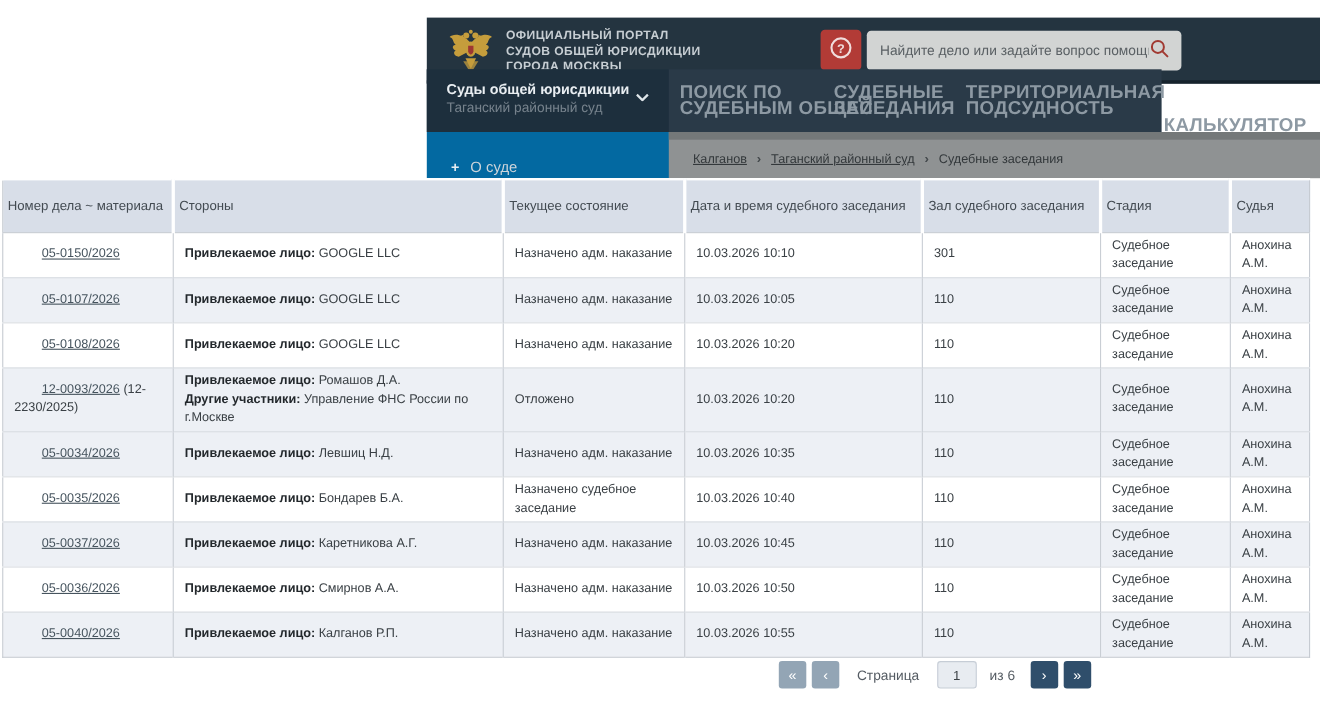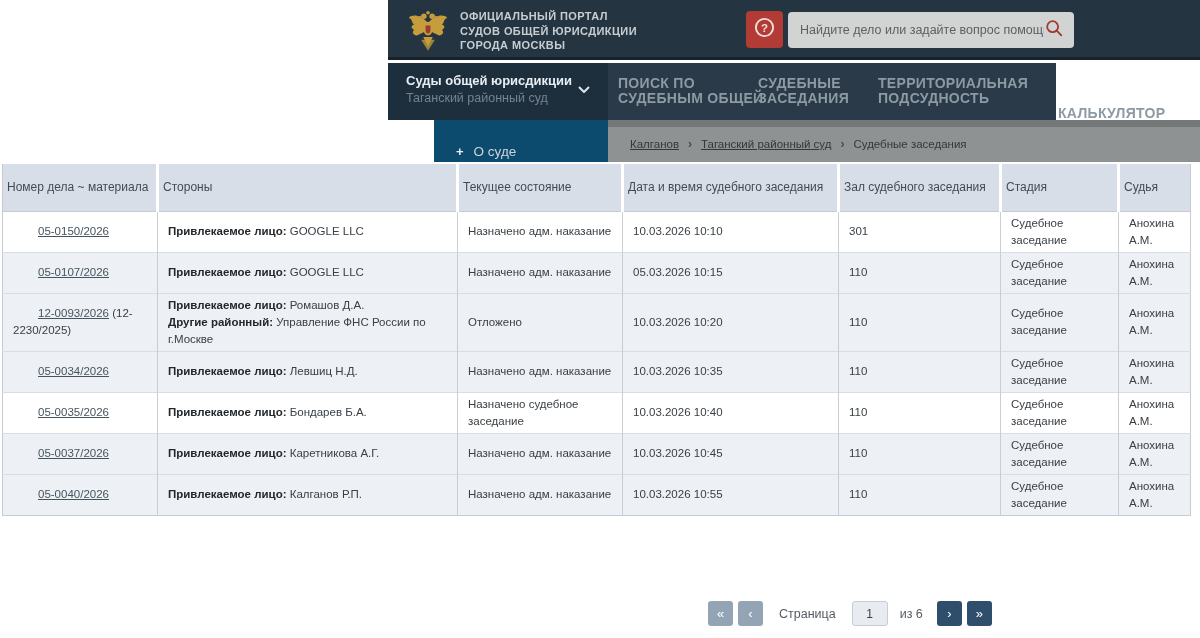--- a/index.html
+++ b/index.html
@@ -1,47 +1,47 @@
 <!DOCTYPE html>
 <html lang="ru"><head>
 <meta charset="utf-8">
 <style>
   * { margin:0; padding:0; box-sizing:border-box; }
   html,body { width:1200px; height:638px; background:#fff;
     font-family:"Liberation Sans", sans-serif; overflow:hidden; }
 
   
-  .top-header { position:absolute; left:388px; top:0; width:812px; height:60px;
+  .top-header { position:absolute; left:388px; top:16px; width:812px; height:60px;
     background:#243440; border-bottom:3px solid #16222c; }
   .logo-wrap { position:absolute; left:18px; top:7px; width:44px; height:46px; }
   .portal-title { position:absolute; left:72px; top:9px; color:#c7ced3;
     font-size:11px; font-weight:bold; letter-spacing:.4px; line-height:14.5px; }
   .help-btn { position:absolute; left:358px; top:11px; width:37px; height:37px;
     background:#b23b36; border-radius:4px; display:flex; align-items:center; justify-content:center; cursor:pointer; }
   .search-box { position:absolute; left:400px; top:12px; width:286px; height:36px;
     background:#d2d4d3; border-radius:4px; display:flex; align-items:center; padding:0 10px 0 12px; }
   .search-box input { flex:1; border:none; background:transparent; outline:none;
     font-size:12.5px; color:#4d5357; font-family:"Liberation Sans", sans-serif; }
   .search-box input::placeholder { color:#5a6064; opacity:1; }
 
   
   .nav-bar { position:absolute; left:388px; top:63px; width:668px; height:57px; background:#2a3a48; }
   .court-selector { position:absolute; left:0; top:0; width:220px; height:57px;
     background:#1d2f3d; padding:10px 16px 0 18px; cursor:pointer; }
   .court-selector .cs-title { font-size:13px; font-weight:bold; color:#e9eef2; }
   .court-selector .cs-sub { font-size:12.5px; color:#76828c; margin-top:3px; }
   .cs-chevron { position:absolute; right:18px; top:16px; }
-  .nav-item { position:absolute; top:13px; font-size:14px; font-weight:bold;
+  .nav-item { position:absolute; top:13px; font-size:17px; font-weight:bold;
     color:#8d99a3; letter-spacing:.3px; line-height:15px; cursor:pointer; }
   .nav-item:nth-of-type(2){ left:230px; } .nav-item:nth-of-type(3){ left:370px; }
   .nav-item:nth-of-type(4){ left:490px; } .nav-item:nth-of-type(5){ left:670px;margin-top:30px; }
 
   
   .side-panel { position:absolute; left:388px; top:120px; width:240px; height:42px;
-    background:#0c4a6e; overflow:hidden;margin-left:46px; }
+    background:#0369a1; overflow:hidden; }
   .notch { position:absolute; left:92px; top:0; }
   .about-item { position:absolute; left:22px; top:24px; color:#ccd4da; font-size:13.5px; cursor:pointer; }
   .about-item .plus { color:#e8eef2; font-weight:bold; margin-right:10px; font-size:13px; }
   .breadcrumb-bar { position:absolute; left:608px; top:120px; width:592px; height:42px; background:#8f9293; }
   .breadcrumb-bar::before { content:""; position:absolute; left:0; top:0; width:100%; height:7px; background:#747879; }
   .breadcrumb { position:absolute; left:22px; top:17px; font-size:11.5px; color:#33383b; }
   .breadcrumb a { color:#33383b; text-decoration:underline; cursor:pointer; }
   .crumb-sep { margin:0 9px; font-weight:bold; color:#44494c; font-size:12px; }
 
   
@@ -195,30 +195,41 @@
     <td>301</td>
     <td>Судебное заседание</td>
     <td>Анохина А.М.</td>
   </tr>
       <tr class="alt">
     <td><a class="case-link">05-0107/2026</a></td>
     <td>
           <div><span class="party-label">Привлекаемое лицо: </span><span>GOOGLE LLC</span></div>
         </td>
     <td>Назначено адм. наказание</td>
-    <td>05.03.2026 10:15</td>
+    <td>10.03.2026 10:05</td>
+    <td>110</td>
+    <td>Судебное заседание</td>
+    <td>Анохина А.М.</td>
+  </tr>
+      <tr>
+    <td><a class="case-link">05-0108/2026</a></td>
+    <td>
+          <div><span class="party-label">Привлекаемое лицо: </span><span>GOOGLE LLC</span></div>
+        </td>
+    <td>Назначено адм. наказание</td>
+    <td>10.03.2026 10:20</td>
     <td>110</td>
     <td>Судебное заседание</td>
     <td>Анохина А.М.</td>
   </tr>
       <tr class="alt">
     <td><a class="case-link">12-0093/2026</a><span class="case-extra"> (12-2230/2025)</span></td>
     <td>
           <div><span class="party-label">Привлекаемое лицо: </span><span>Ромашов Д.А.</span></div>
-          <div><span class="party-label">Другие районный: </span><span>Управление ФНС России по г.Москве</span></div>
+          <div><span class="party-label">Другие участники: </span><span>Управление ФНС России по г.Москве</span></div>
         </td>
     <td>Отложено</td>
     <td>10.03.2026 10:20</td>
     <td>110</td>
     <td>Судебное заседание</td>
     <td>Анохина А.М.</td>
   </tr>
       <tr class="alt">
     <td><a class="case-link">05-0034/2026</a></td>
     <td>
@@ -241,20 +252,31 @@
     <td>Судебное заседание</td>
     <td>Анохина А.М.</td>
   </tr>
       <tr class="alt">
     <td><a class="case-link">05-0037/2026</a></td>
     <td>
           <div><span class="party-label">Привлекаемое лицо: </span><span>Каретникова А.Г.</span></div>
         </td>
     <td>Назначено адм. наказание</td>
     <td>10.03.2026 10:45</td>
+    <td>110</td>
+    <td>Судебное заседание</td>
+    <td>Анохина А.М.</td>
+  </tr>
+      <tr>
+    <td><a class="case-link">05-0036/2026</a></td>
+    <td>
+          <div><span class="party-label">Привлекаемое лицо: </span><span>Смирнов А.А.</span></div>
+        </td>
+    <td>Назначено адм. наказание</td>
+    <td>10.03.2026 10:50</td>
     <td>110</td>
     <td>Судебное заседание</td>
     <td>Анохина А.М.</td>
   </tr>
       <tr class="alt">
     <td><a class="case-link">05-0040/2026</a></td>
     <td>
           <div><span class="party-label">Привлекаемое лицо: </span><span>Калганов Р.П.</span></div>
         </td>
     <td>Назначено адм. наказание</td>

